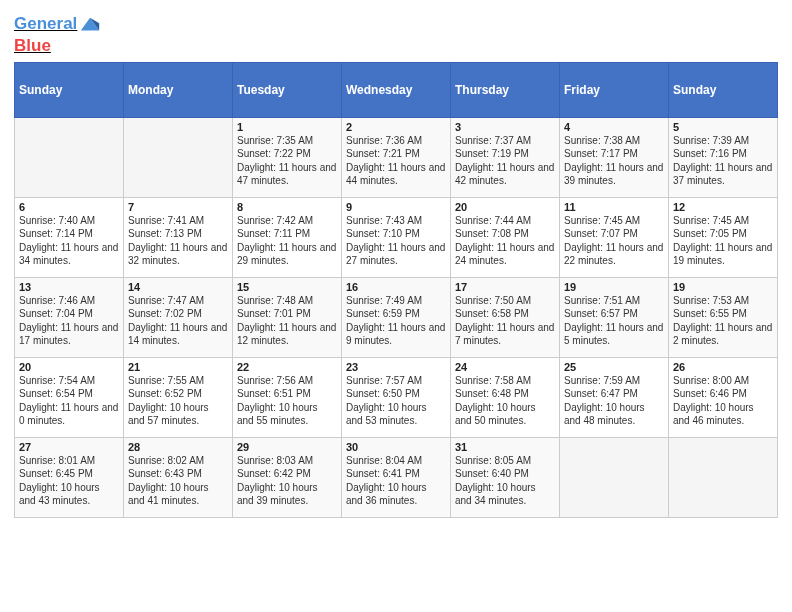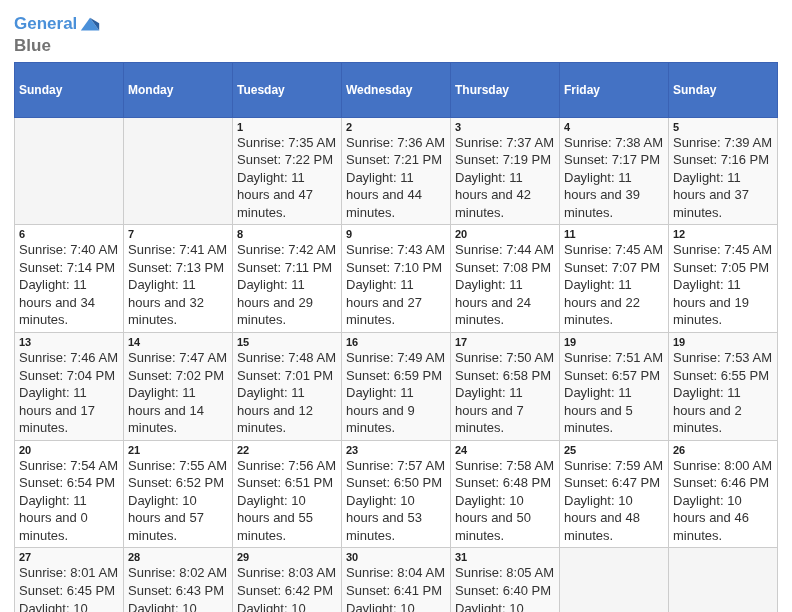--- a/index.html
+++ b/index.html
@@ -13,20 +13,21 @@
     .page {
       width: 792px;
       height: 612px;
       padding: 10px 14px 10px 14px;
     }
     .header {
       display: flex;
       justify-content: space-between;
       align-items: flex-start;
       margin-bottom: 6px;
+      text-decoration: underline;
     }
     .logo {
       display: flex;
       align-items: center;
       margin-top: 4px;
     }
     .logo-text {
       font-size: 17px;
       font-weight: bold;
       color: #333;
@@ -84,40 +85,40 @@
       background: #fff;
     }
     .day-num {
       font-weight: bold;
       font-size: 11px;
       color: #222;
       display: block;
       margin-bottom: 1px;
     }
     .day-info {
-      font-size: 13px;
+      font-size: 10px;
       color: #333;
       line-height: 1.35;
     }
     .empty-cell {
       background: #f5f5f5 !important;
     }
   </style>
 </head>
 <body>
 <div class="page">
 
 <div class="header">
   <div class="logo">
     <div>
       <div class="logo-text">
         <span>General</span><svg class="logo-icon" viewBox="0 0 24 24" xmlns="http://www.w3.org/2000/svg" style="display:inline-block;vertical-align:middle;margin-left:2px;">
               <polygon points="2,18 12,4 22,18" fill="#4a90d9"></polygon>
               <polygon points="12,4 22,18 22,10" fill="#2a5fa0"></polygon>
-            </svg><br><span style="color:#737373;">Blue</span>
+            </svg><br><span style="color:#ef4444;">Blue</span>
       </div>
     </div>
   </div>
   <div class="title-block">
     <div class="main-title"></div>
     <div class="subtitle"></div>
   </div>
 </div>
 
 <table class="calendar">

